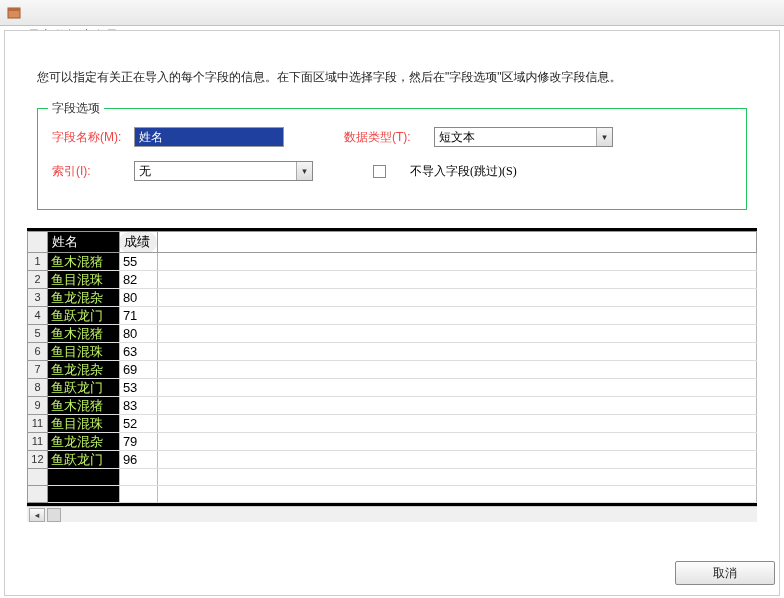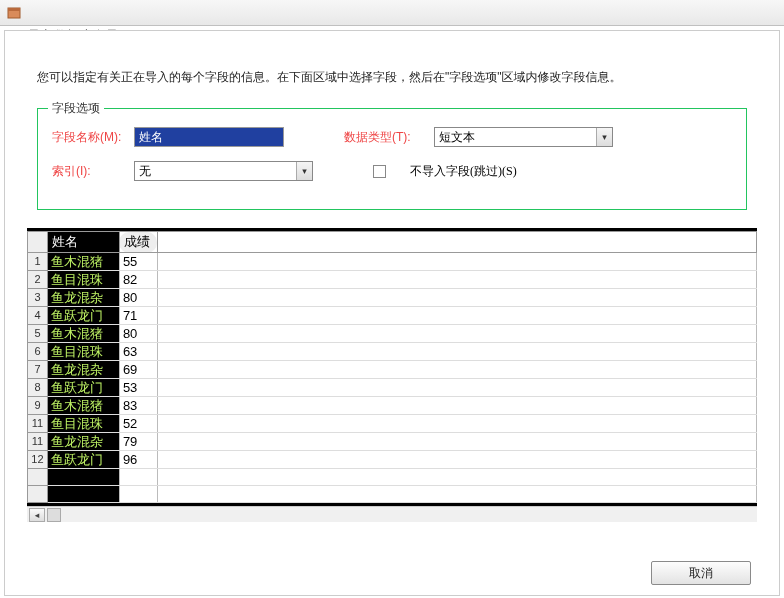--- a/index.html
+++ b/index.html
@@ -27,21 +27,21 @@
 th.col-score { background: #eee; color: #000; width: 40px; border-radius: 10px; }
 td { border-right: 1px solid #bbb; border-bottom: 1px solid #ddd; padding: 0 3px; height: 17px; line-height: 17px; }
 td.rownum { background: #eee; border: 1px solid #999; text-align: center; width: 20px; font-size: 11px; color: #333; }
 td.name-cell { background: #000; color: #bef264; width: 78px; font-family: Liberation Serif, serif; }
 td.score-cell { background: #fff; color: #000; width: 40px; margin-left: 20px; }
 td.blank-cell { background: #fff; }
 tr.empty td.rownum { background: #eee; }
 tr.empty td.name-cell { background: #000; }
 .scroll-hint { height: 16px; background: #f0f0f0; border-top: 1px solid #ccc; display: flex; align-items: center; padding-left: 2px; }
 .scroll-btn { width: 16px; height: 14px; border: 1px solid #aaa; background: linear-gradient(#fafafa,#ddd); font-size: 9px; display: flex; align-items: center; justify-content: center; color: #444; }
-.button-bar { position: absolute; bottom: 10px; right: 28px; display: flex; gap: 18px; }
+.button-bar { position: absolute; bottom: 10px; right: 4px; display: flex; gap: 18px; }
 .btn { min-width: 100px; height: 24px; border: 1px solid #8a8a8a; background: linear-gradient(#fdfdfd,#e3e3e3); font-size: 12px; color: #222; cursor: pointer; border-radius: 2px; }
 .spacer-right { width: 670px; background: #fff; }
 </style>
 </head>
 <body>
 
 <div class="titlebar">
   <span class="titlebar-icon">
     <svg width="14" height="14" viewBox="0 0 14 14">
         <rect x="1" y="2" width="12" height="10" fill="#d98b5a" stroke="#a05a2c"></rect>

